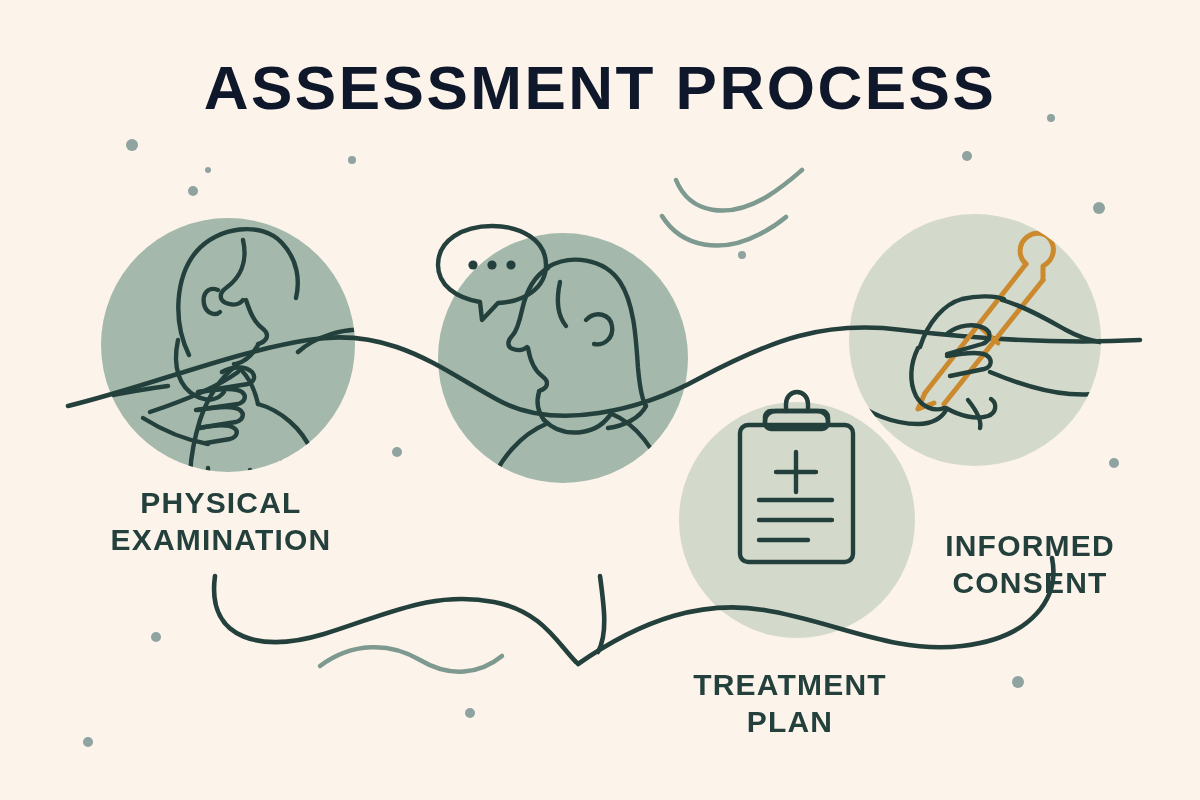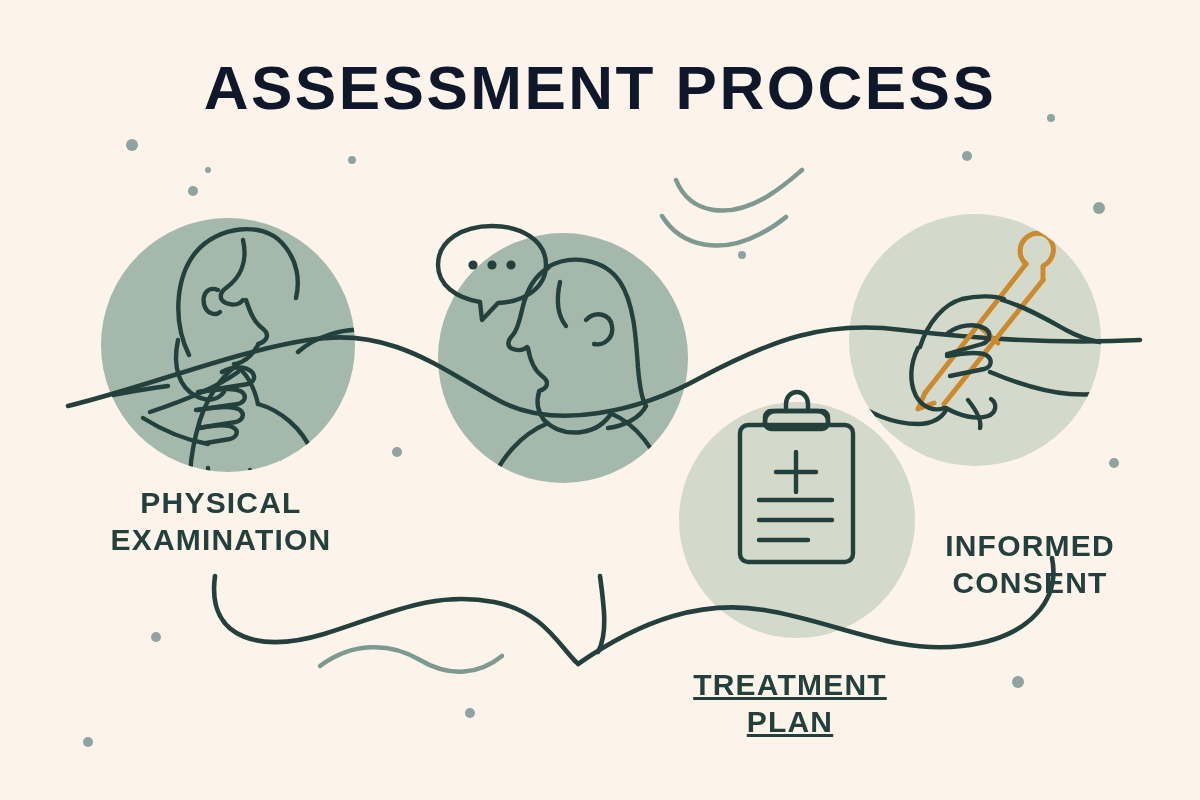--- a/index.html
+++ b/index.html
@@ -30,21 +30,21 @@
     text-align:center;
     color:#0f172a;
     font-family:"Liberation Sans", sans-serif;
     font-weight:700;
     font-size:62px;
     letter-spacing:2.5px;
     text-transform:uppercase;
   }
   #label-physical   { left:61px;  top:484px; width:320px; }
   #label-discussion { left:415px; top:506px; width:300px; }
-  #label-treatment  { left:645px; top:666px; width:290px;text-decoration:underline; }
+  #label-treatment  { left:645px; top:666px; width:290px; }
   #label-consent    { left:910px; top:484px; width:240px;margin-top:43px; }
 </style>
 </head>
 <body>
 
 <div id="stage">
 
   <svg id="art" viewBox="0 0 1200 800">
     <defs>
       <clipPath id="clip-c1">

